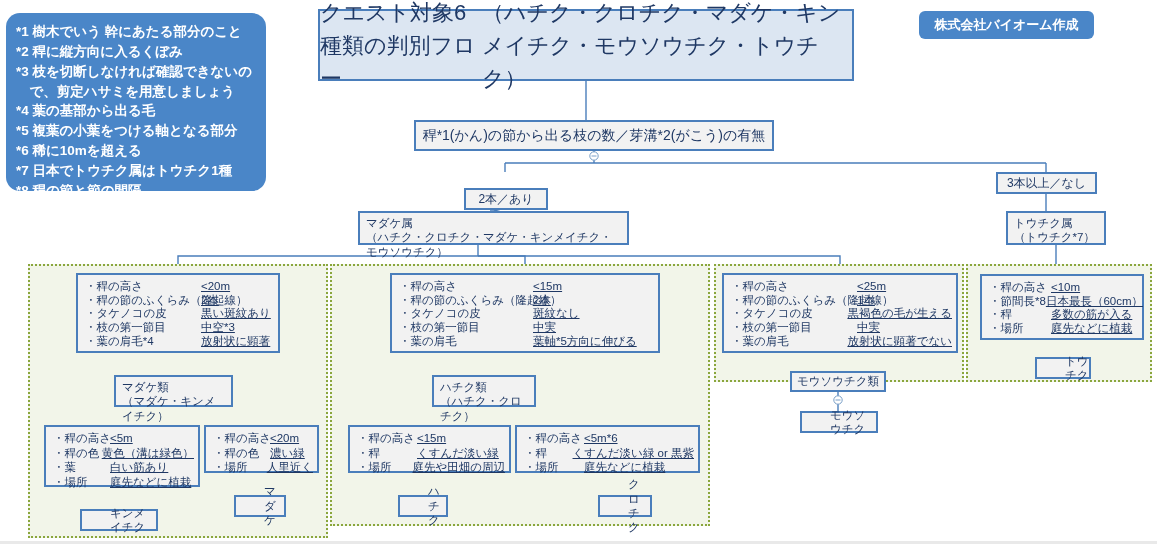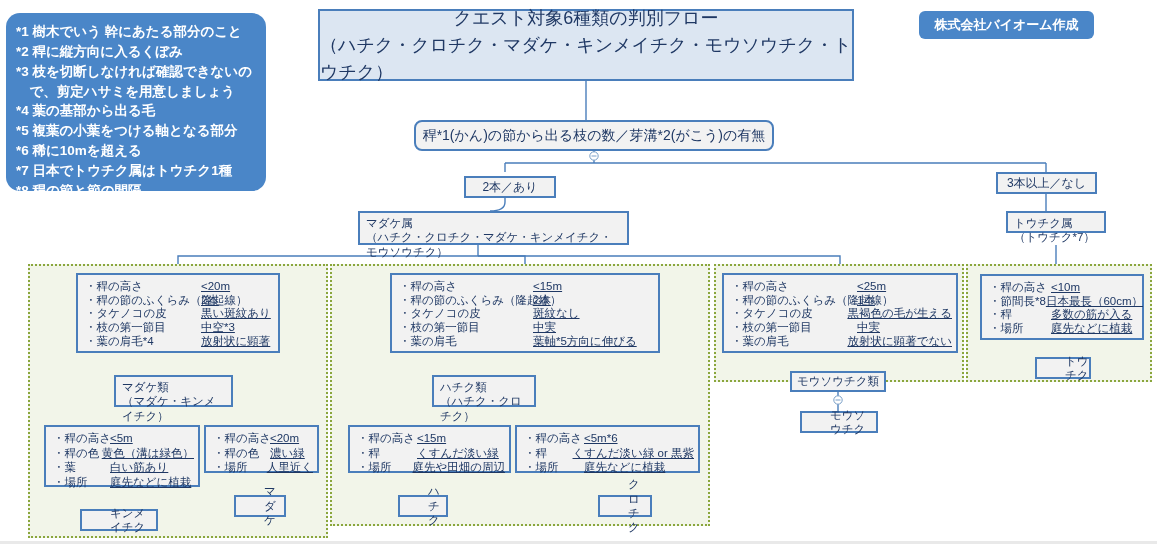--- a/index.html
+++ b/index.html
@@ -39,60 +39,59 @@
   }
   .legend div{white-space:nowrap;}
 
   
   .title{
     position:absolute;
     left:318px;top:9px;width:536px;height:72px;
     background:#dce6f2;
     border:2px solid #4a7ebb;
     box-sizing:border-box;
-    display:flex;flex-direction:column;
+    display:flex;flex-direction:row;
     align-items:center;justify-content:center;
-    font-size:18px;
+    font-size:22px;
     color:#1f3864;
     line-height:1.5;
   }
 
   
   .credit{
     position:absolute;
     left:919px;top:11px;width:175px;height:28px;
     background:#4a86c8;
     border-radius:6px;
     color:#fff;font-weight:bold;font-size:13px;
     display:flex;align-items:center;justify-content:center;
   }
 
   
   .root-q{
     left:414px;top:120px;width:360px;height:31px;
     display:flex;align-items:center;justify-content:center;
     font-size:14px;
     background:#f2f2f2;
-    border-radius:8px;
   }
 
   
   .branch{
     display:flex;align-items:center;justify-content:center;
     font-size:12px;height:22px;
   }
-  .b-left{left:464px;top:176px;width:92px;}
+  .b-left{left:464px;top:188px;width:84px;}
   .b-right{left:996px;top:172px;width:101px;}
 
   
   .genus{
     padding:3px 6px;font-size:11.5px;
   }
   .g-madake{left:358px;top:211px;width:271px;height:34px;}
-  .g-touchiku{left:1006px;top:211px;width:100px;height:22px;}
+  .g-touchiku{left:1006px;top:211px;width:100px;height:34px;}
 
   
   .group{
     position:absolute;
     box-sizing:border-box;
     border:2px dotted #8aa63c;
     background:#f2f5e9;
   }
   .grp1{left:28px;top:264px;width:300px;height:274px;}
   .grp2{left:330px;top:264px;width:380px;height:262px;}

